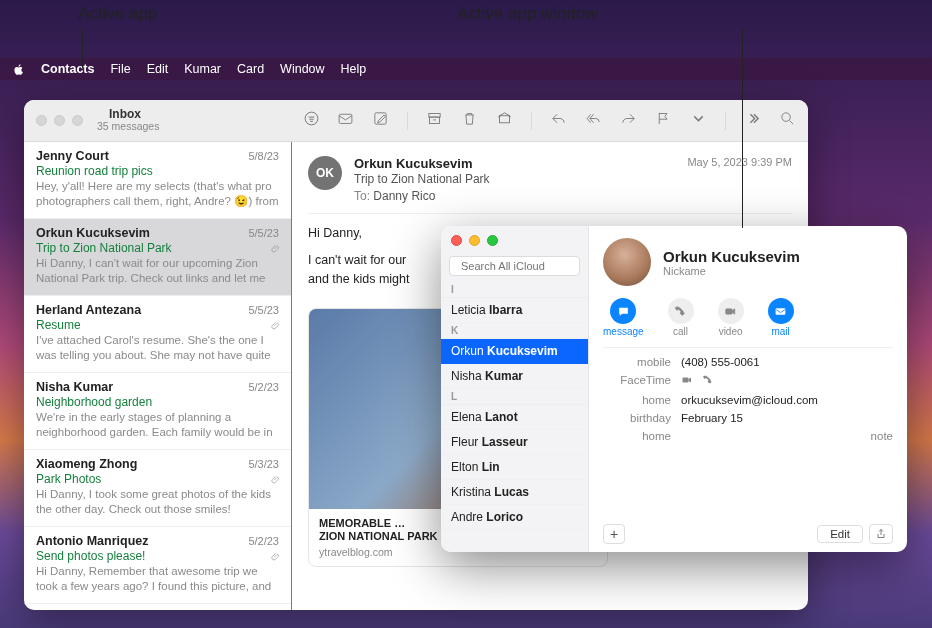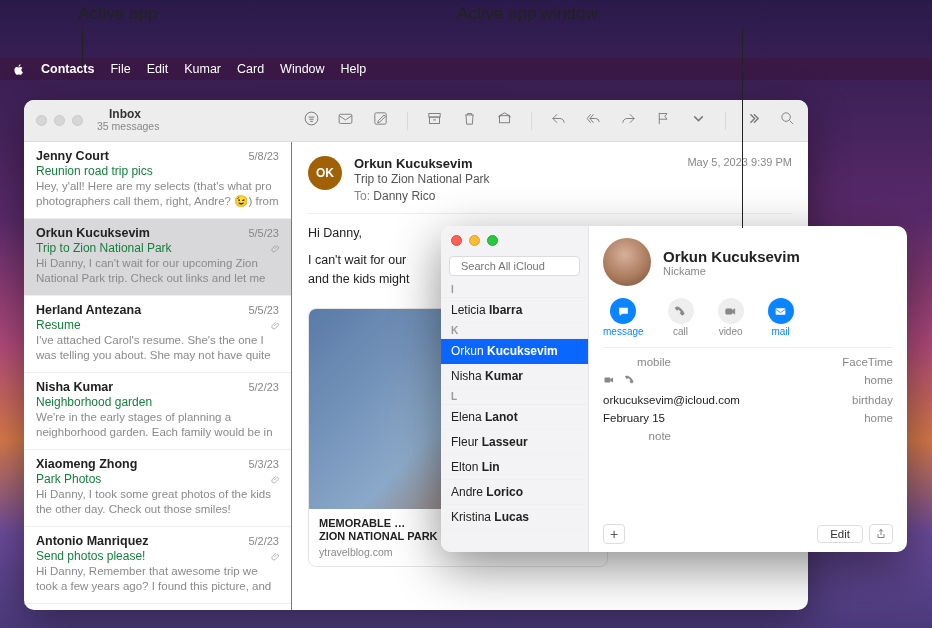--- a/index.html
+++ b/index.html
@@ -35,21 +35,21 @@
     .msg-item .row1 { display: flex; justify-content: space-between; align-items: baseline; }
     .msg-item .from { font-weight: 600; color: #222; font-size: 12.5px; }
     .msg-item .date { color: #888; font-size: 11px; }
     .msg-item .subj { color: #15803d; margin-top: 1px; font-size: 12px; }
     .msg-item .prev { color: #8a8a8a; margin-top: 1px; line-height: 1.3; max-height: 30px; overflow: hidden; font-size: 11.5px; }
     .msg-item .attach { position: absolute; right: 10px; top: 25px; }
     .msg-item .attach svg { width: 10px; height: 10px; stroke: #888; fill: none; stroke-width: 1.5; }
 
     .msg-pane { flex: 1; display: flex; flex-direction: column; padding: 14px 16px; overflow: hidden; }
     .msg-header { display: flex; align-items: flex-start; gap: 12px; }
-    .avatar-ok { width: 34px; height: 34px; border-radius: 50%; background: #a16207; color: #fff; font-weight: 600; display: flex; align-items: center; justify-content: center; font-size: 12px; }
+    .avatar-ok { width: 34px; height: 34px; border-radius: 50%; background: #737373; color: #fff; font-weight: 600; display: flex; align-items: center; justify-content: center; font-size: 12px; }
     .msg-header .mh-text { flex: 1; }
     .msg-header .mh-from { font-weight: 600; font-size: 13px; color: #222; }
     .msg-header .mh-subj { font-size: 12px; color: #555; margin-top: 1px; }
     .msg-header .mh-to { font-size: 12px; color: #555; margin-top: 3px; }
     .msg-header .mh-to .lab { color: #888; }
     .msg-header .mh-date { font-size: 11px; color: #888; text-align: center; white-space: nowrap; }
     .msg-divider { border: none; border-top: 1px solid #eee; margin: 10px 0; }
     .msg-body-text { font-size: 12.5px; color: #222; line-height: 1.5; }
     .msg-body-text p { margin-bottom: 8px; }
     .link-preview { margin-top: 12px; width: 300px; border: 1px solid #e5e5e5; border-radius: 8px; overflow: hidden; background: #fff; }
@@ -308,22 +308,22 @@
     <div class="cs-list" id="cs-list">
         <div class="cs-section">I</div>
         <div class="cs-item">Leticia <b>Ibarra</b></div>
         <div class="cs-section">K</div>
         <div class="cs-item sel">Orkun <b>Kucuksevim</b></div>
         <div class="cs-item">Nisha <b>Kumar</b></div>
         <div class="cs-section">L</div>
         <div class="cs-item">Elena <b>Lanot</b></div>
         <div class="cs-item">Fleur <b>Lasseur</b></div>
         <div class="cs-item">Elton <b>Lin</b></div>
+        <div class="cs-item">Kristina <b>Lucas</b></div>
         <div class="cs-item">Andre <b>Lorico</b></div>
-        <div class="cs-item">Kristina <b>Lucas</b></div>
       </div>
   </div>
 
   <div class="contacts-detail">
     <div class="cd-top">
       <div class="cd-avatar"></div>
       <div>
         <div class="cd-name">Orkun Kucuksevim</div>
         <div class="cd-nick">Nickame</div>
       </div>
@@ -359,20 +359,21 @@
             <svg viewBox="0 0 24 24">
               <rect x="3" y="6" width="18" height="12" rx="2" fill="#fff" stroke="none"></rect>
               <path d="M3 8 l9 6 l9 -6" stroke="#0a84ff" fill="none" stroke-width="1.5"></path>
             </svg>
           </div>
         <span>mail</span>
       </div>
     </div>
     <div class="cd-fields">
       <div class="lab">mobile</div>
+      <div class="val">(408) 555-0061</div>
       <div class="lab">FaceTime</div>
       <div class="val ft-icons">
         <svg viewBox="0 0 24 24">
             <rect x="3" y="7" width="12" height="10" rx="2"></rect>
             <path d="M15 10 l5 -3 v10 l-5 -3 z"></path>
           </svg>
         <svg viewBox="0 0 24 24">
             <path d="M6 3 c6 2 11 7 13 13 l-3 3 c-2 -1 -4 -2 -5 -4 l2 -2 c-1 -2 -3 -4 -5 -5 l-2 2 c-2 -1 -3 -3 -4 -5 z"></path>
           </svg>
       </div>

